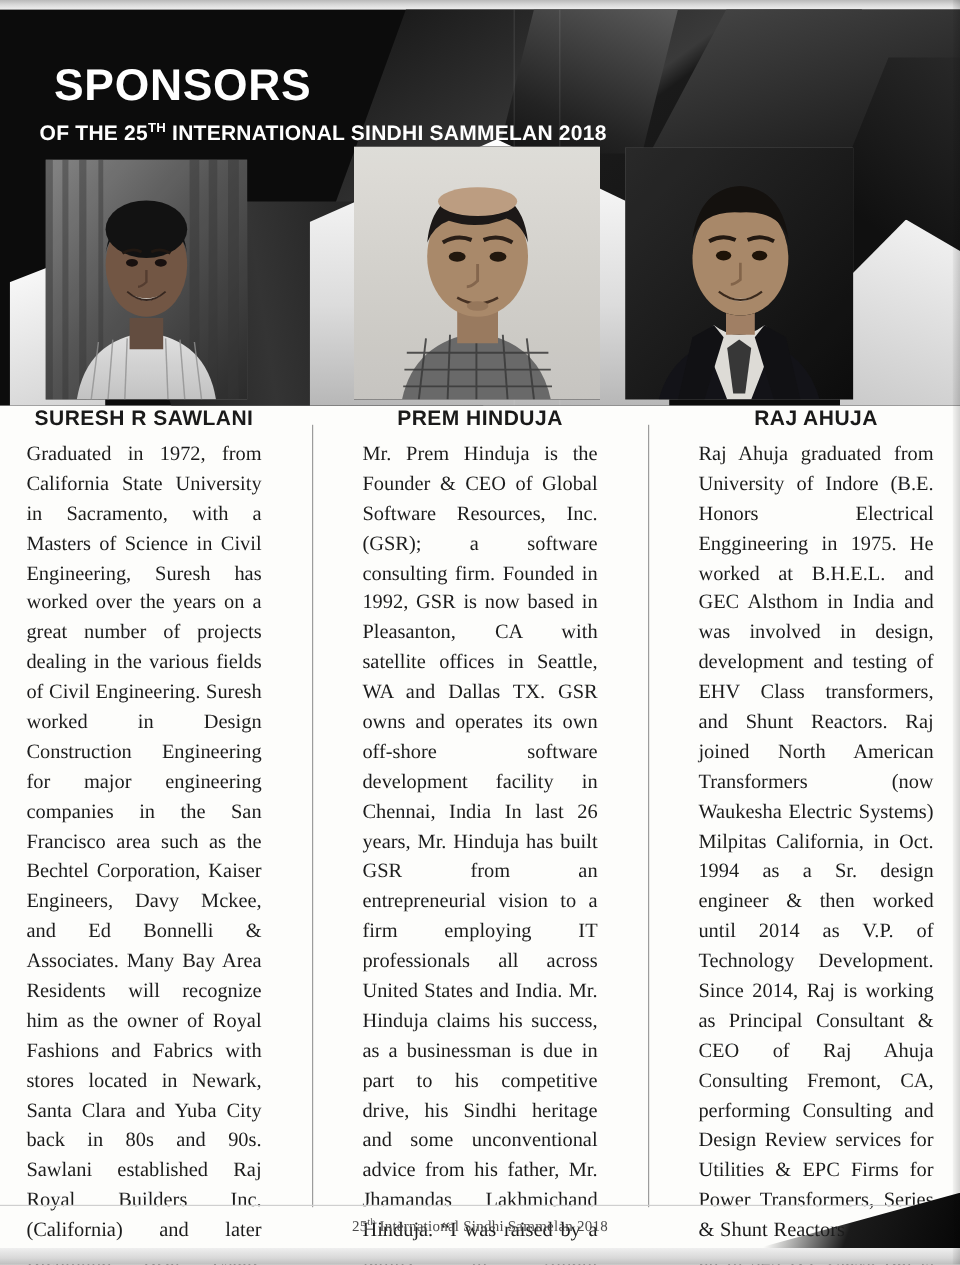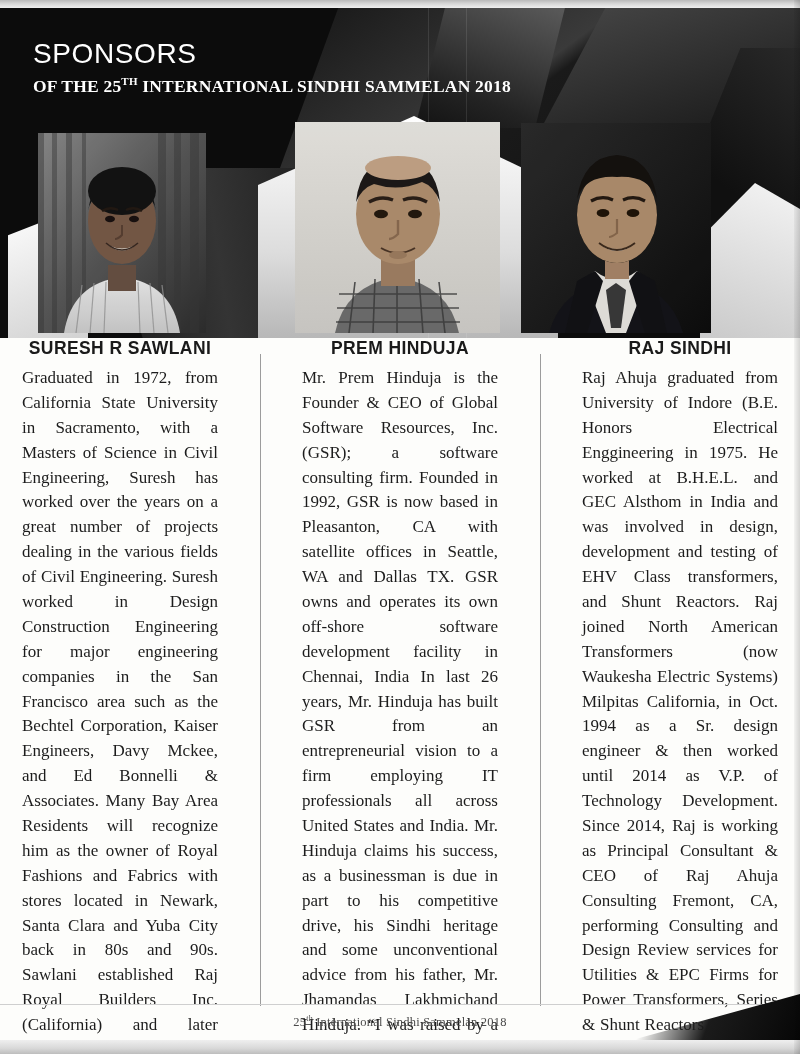--- a/index.html
+++ b/index.html
@@ -88,33 +88,32 @@
   }
 
   .header-text {
     position: absolute;
     left: 33px; top: 32px;
     color: #ffffff;
     font-family: "Liberation Sans", sans-serif;
     z-index: 6;
   }
   .header-title {
-    font-size: 28px;
-    font-weight: 400;
+    font-size: 37px;
+    font-weight: 700;
     letter-spacing: 0.6px;
     line-height: 1;
-    margin: 0;
+    margin: 12px;
   }
   .header-sub {
     font-size: 17.5px;
     font-weight: 600;
     letter-spacing: 0.2px;
     margin: 7px 0 0 0;
     white-space: nowrap;
-    font-family: Liberation Serif, serif;
   }
   .header-sub sup { font-size: 11px; vertical-align: super; }
 
   
   .photo {
     position: absolute;
     z-index: 5;
     background: #555;
     overflow: hidden;
   }
@@ -357,21 +356,21 @@
     <div class="col">
       <div class="col-name">PREM HINDUJA</div>
       <div class="col-body">Mr. Prem Hinduja is the Founder &amp; CEO of Global Software Resources, Inc. (GSR); a software consulting firm. Founded in 1992, GSR is now based in Pleasanton, CA with satellite offices in Seattle, WA and Dallas TX. GSR owns and operates its own off-shore software development facility in Chennai, India In last 26 years, Mr. Hinduja has built GSR from an entrepreneurial vision to a firm employing IT professionals all across United States and India. Mr. Hinduja claims his success, as a businessman is due in part to his competitive drive, his Sindhi heritage and some unconventional advice from his father, Mr. Jhamandas Lakhmichand Hinduja. “I was raised by a family of Sindhi entrepreneurs,” says Mr. Hinduja, whose family have long histories as currency traders, merchants and professionals going back to Shikarpur, Pakistan.He views this Annual Sindhi Sammelan as a platform to launch such endeavors and facilitate the development of programs which would mentor and assist other budding Sindhi entrepreneurs and professionals settled abroad. “I'm very blessed and proud to be a Sindhi!” he says.</div>
     </div>
 
     <div class="gutter">
       <div class="divider"></div>
     </div>
 
     <div class="col">
-      <div class="col-name">RAJ SINDHI</div>
+      <div class="col-name">RAJ AHUJA</div>
       <div class="col-body">Raj Ahuja graduated from University of Indore (B.E. Honors Electrical Enggineering in 1975. He worked at B.H.E.L. and GEC Alsthom in India and was involved in design, development and testing of EHV Class transformers, and Shunt Reactors. Raj joined North American Transformers (now Waukesha Electric Systems) Milpitas California, in Oct. 1994 as a Sr. design engineer &amp; then worked until 2014 as V.P. of Technology Development. Since 2014, Raj is working as Principal Consultant &amp; CEO of Raj Ahuja Consulting Fremont, CA, performing Consulting and Design Review services for Utilities &amp; EPC Firms for Power Transformers, Series &amp; Shunt Reactors of voltage up to 525 KV Class. Raj is an active member of IEEE , Cigre, IEC and a co-author of Book Transformer Design Principles with application to Core form Power Transformers, (3rd edition published in 2017). Raj is an active volunteer and member of Sindhi Community of Northern California, since 1995.</div>
     </div>
 
   </div>
 
   <div class="footer-rule"></div>
   <div class="folio">40</div>
   <div class="footer-center"><span>25</span><sup>th</sup><span> International Sindhi Sammelan 2018</span></div>
   <div class="corner-dark"></div>
   <div class="bottom-strip"></div>

